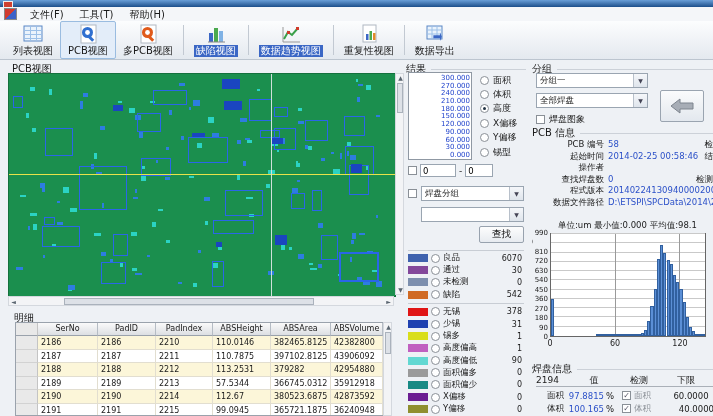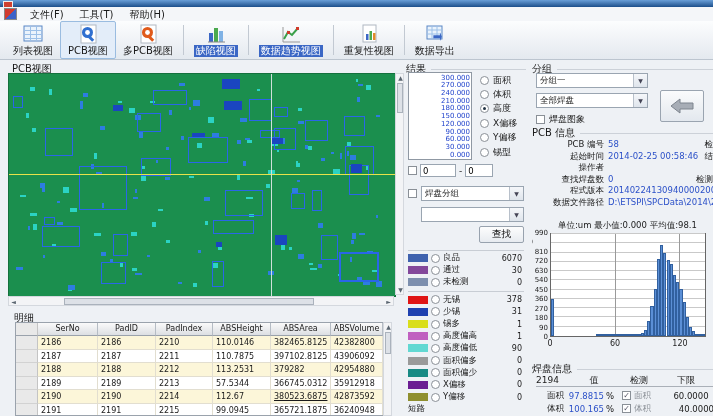--- a/index.html
+++ b/index.html
@@ -27,21 +27,21 @@
   
   #pcb-canvas{left:8px;top:73px;width:386px;height:222px;background:#1b8f4e;border:1px solid #14713d;overflow:hidden}
   .comp{position:absolute}
   
   .sb{background:#f3f4f6;border:1px solid #d4d8de;box-sizing:border-box}
   .sb .arr{position:absolute;font-size:6px;line-height:8px;color:#5a6570;width:9px;text-align:center}
   .sb .thumb{position:absolute;background:#dde1e7;border:1px solid #aab2bc;box-sizing:border-box}
   
   #results-panel{left:406px;top:62px;width:120px;height:354px}
   .cbar-box{position:absolute;left:2px;top:10px;width:64px;height:88px;background:#fff;border:1px solid #8f98a3;padding:1px;box-sizing:border-box}
-  .cb-row{display:flex;height:7.7px;align-items:flex-end}
+  .cb-row{display:flex;height:7.7px;align-items:flex-start}
   .cb-sw{width:20px}
   .cb-val{flex:1;text-align:right;font-size:7px;line-height:8px;color:#2244cc;white-space:nowrap}
   .radio-row{display:flex;align-items:center;gap:4px;height:14.4px}
   .radio{width:9px;height:9px;border:1px solid #8a9097;border-radius:50%;background:#fff;box-sizing:border-box;flex:none;position:relative}
   .radio.sel::after{content:"";position:absolute;left:2px;top:2px;width:3px;height:3px;border-radius:50%;background:#234}
   .checkbox{width:9px;height:9px;border:1px solid #8a9097;background:#fff;box-sizing:border-box;flex:none;
             font-size:8px;line-height:7px;text-align:center;color:#556}
   .rlabel{font-size:9px;white-space:nowrap}
   .tinput{border:1px solid #9aa5b1;background:#fff;font-size:8.5px;height:13px;box-sizing:border-box;padding:0 2px;
           font-family:"DejaVu Sans",sans-serif}
@@ -400,21 +400,21 @@
       <div class="dt-cell" style="width: 58px;">57.5344</div>
       <div class="dt-cell" style="width: 60px;">366745.0312</div>
       <div class="dt-cell" style="width: 52px;">35912918</div>
     </div>
     <div class="dt-row alt">
       <div class="dt-sel"></div>
       <div class="dt-cell" style="width: 60px;">2190</div>
       <div class="dt-cell" style="width: 58px;">2190</div>
       <div class="dt-cell" style="width: 57px;">2214</div>
       <div class="dt-cell" style="width: 58px;">112.67</div>
-      <div class="dt-cell" style="width: 60px; text-decoration: underline;">380523.6875</div>
+      <div class="dt-cell" style="width: 60px;">380523.6875</div>
       <div class="dt-cell" style="width: 52px;">42873592</div>
     </div>
     <div class="dt-row">
       <div class="dt-sel"></div>
       <div class="dt-cell" style="width: 60px;">2191</div>
       <div class="dt-cell" style="width: 58px;">2191</div>
       <div class="dt-cell" style="width: 57px;">2215</div>
       <div class="dt-cell" style="width: 58px;">99.0945</div>
       <div class="dt-cell" style="width: 60px;">365721.1875</div>
       <div class="dt-cell" style="width: 52px;">36240948</div>
@@ -532,20 +532,26 @@
         <div class="cat-sw" style="background: rgb(131, 72, 155);"></div>
         <div class="radio"></div>
         <div class="cat-lbl">通过</div>
         <div class="cat-cnt">30</div>
       </div>
       <div class="cat-row">
         <div class="cat-sw" style="background: rgb(125, 143, 174);"></div>
         <div class="radio"></div>
         <div class="cat-lbl">未检测</div>
         <div class="cat-cnt">0</div>
+      </div>
+      <div class="cat-row">
+        <div class="cat-sw" style="background: rgb(208, 106, 36);"></div>
+        <div class="radio"></div>
+        <div class="cat-lbl">缺陷</div>
+        <div class="cat-cnt">542</div>
       </div>
       <div class="sepline"></div>
       <div class="cat-row">
         <div class="cat-sw" style="background: rgb(224, 21, 21);"></div>
         <div class="radio"></div>
         <div class="cat-lbl">无锡</div>
         <div class="cat-cnt">378</div>
       </div>
       <div class="cat-row">
         <div class="cat-sw" style="background: rgb(31, 65, 176);"></div>

